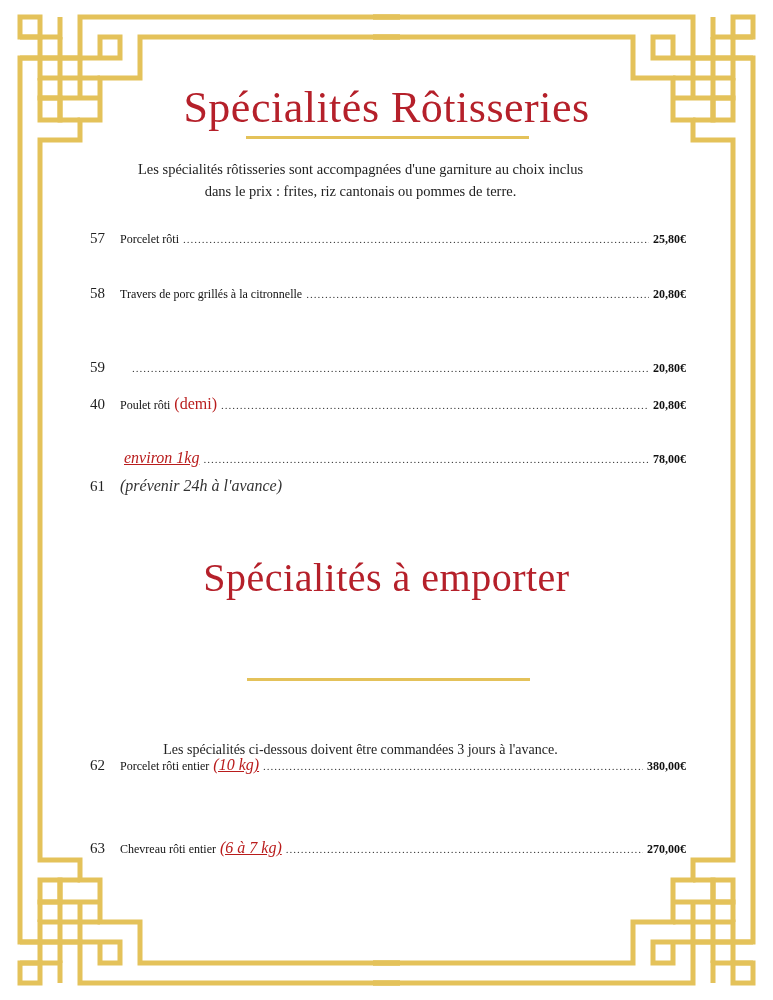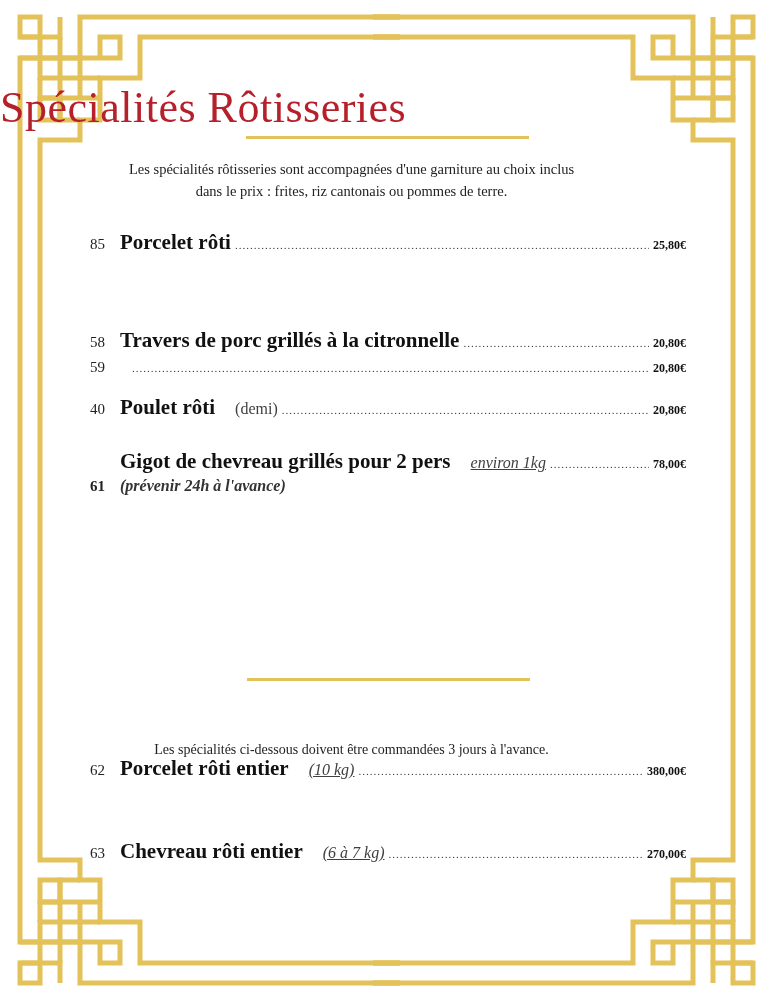--- a/index.html
+++ b/index.html
@@ -1,30 +1,30 @@
 <!DOCTYPE html>
 <html><head>
 <meta charset="utf-8">
 <style>
   html, body { margin: 0; padding: 0; }
   body { width: 773px; height: 1000px; background: #ffffff; position: relative; overflow: hidden; font-family: "DejaVu Serif", serif; color: #1a1a1a; }
   .frame { position: absolute; left: 0; top: 0; width: 773px; height: 1000px; pointer-events: none; }
-  .title { position: absolute; left: 0; width: 669px; color: #b5202a; font-family: "Liberation Serif", serif; font-weight: normal; margin: 0; letter-spacing: 0.5px; }
+  .title { position: absolute; left: 0; width: 773px; text-align: center; color: #b5202a; font-family: "Liberation Serif", serif; font-weight: normal; margin: 0; letter-spacing: 0.5px; }
   .title-1 { top: 80px; font-size: 44px; line-height: 56px; }
   .title-2 { top: 549px; font-size: 40px; line-height: 58px; }
   .rule { position: absolute; height: 3px; background: #e4c25a; }
   .rule-1 { left: 246px; top: 136px; width: 283px; }
   .rule-2 { left: 247px; top: 678px; width: 283px; }
-  .note { position: absolute; left: 8px; width: 687px; text-align: center; font-family: "Liberation Serif", serif; font-size: 14.5px; line-height: 22px; color: #222; }
+  .note { position: absolute; left: 17px; width: 687px; text-align: center; font-family: "Liberation Serif", serif; font-size: 14.5px; line-height: 22px; color: #222; }
   .note-1 { top: 158px; }
   .note-2 { top: 707px; font-size: 14px; margin-top: 32px; }
   .item { position: absolute; left: 90px; width: 596px; height: 24px; display: flex; align-items: baseline; font-family: "Liberation Serif", serif; font-size: 16px; }
   .num { width: 30px; flex: 0 0 30px; font-size: 15px; color: #222; }
-  .name { font-weight: bold; white-space: nowrap; color: #111; font-size: 21px; }
-  .extra { white-space: nowrap; color: #404040; margin-left: 20px; }
+  .name { font-weight: normal; white-space: nowrap; color: #111; font-size: 12px; }
+  .extra { white-space: nowrap; color: #b91c1c; margin-left: 4px; }
   .extra.italic { font-style: italic; text-decoration: underline; }
   .dots { flex: 1 1 auto; overflow: hidden; white-space: nowrap; margin: 0 4px; color: #333; font-size: 11px; letter-spacing: 1px; }
   .dots::before { content: "........................................................................................................................................................................................................................................................................"; }
   .price { font-weight: bold; white-space: nowrap; color: #111; font-size: 12px; }
   .subnote { position: absolute; left: 90px; font-family: "Liberation Serif", serif; font-size: 16px; font-style: italic; color: #333; }
   .subnote .num { display: inline-block; font-style: normal; }
 </style>
 </head>
 <body>
 
@@ -72,27 +72,27 @@
 </svg>
 
 <h1 class="title title-1">Spécialités Rôtisseries</h1>
 <div class="rule rule-1"></div>
 <div class="note note-1">
   <div>Les spécialités rôtisseries sont accompagnées d'une garniture au choix inclus</div>
   <div>dans le prix : frites, riz cantonais ou pommes de terre.</div>
 </div>
 
 <div class="item" style="top:230px;">
-  <span class="num">85</span>
+  <span class="num">57</span>
   <span class="name">Porcelet rôti</span>
   <span class="dots"></span>
   <span class="price">25,80€</span>
 </div>
 
-<div class="item" style="top:285px;margin-top:43px;">
+<div class="item" style="top:285px;">
   <span class="num">58</span>
   <span class="name">Travers de porc grillés à la citronnelle</span>
   <span class="dots"></span>
   <span class="price">20,80€</span>
 </div>
 
 <div class="item" style="top:340px;margin-top:19px;">
   <span class="num">59</span>
   <span class="dots" style="margin-left:12px;"></span>
   <span class="price">20,80€</span>
@@ -101,30 +101,30 @@
 <div class="item" style="top:395px;">
   <span class="num">40</span>
   <span class="name">Poulet rôti</span>
   <span class="extra">(demi)</span>
   <span class="dots"></span>
   <span class="price">20,80€</span>
 </div>
 
 <div class="item" style="top:449px;">
   <span class="num"></span>
-  <span class="name">Gigot de chevreau grillés pour 2 pers</span>
   <span class="extra italic">environ 1kg</span>
   <span class="dots"></span>
   <span class="price">78,00€</span>
 </div>
-<div class="subnote" style="top:477px;font-weight:bold;">
+<div class="subnote" style="top:477px;">
   <span class="num">61</span><span>(prévenir 24h à l'avance)</span>
 </div>
 
 <h1 class="title title-2">
+  <div>Spécialités à emporter</div>
 </h1>
 <div class="rule rule-2"></div>
 <div class="note note-2">
   <div>Les spécialités ci-dessous doivent être commandées 3 jours à l'avance.</div>
 </div>
 
 <div class="item" style="top:756px;">
   <span class="num">62</span>
   <span class="name">Porcelet rôti entier</span>
   <span class="extra italic">(10 kg)</span>

